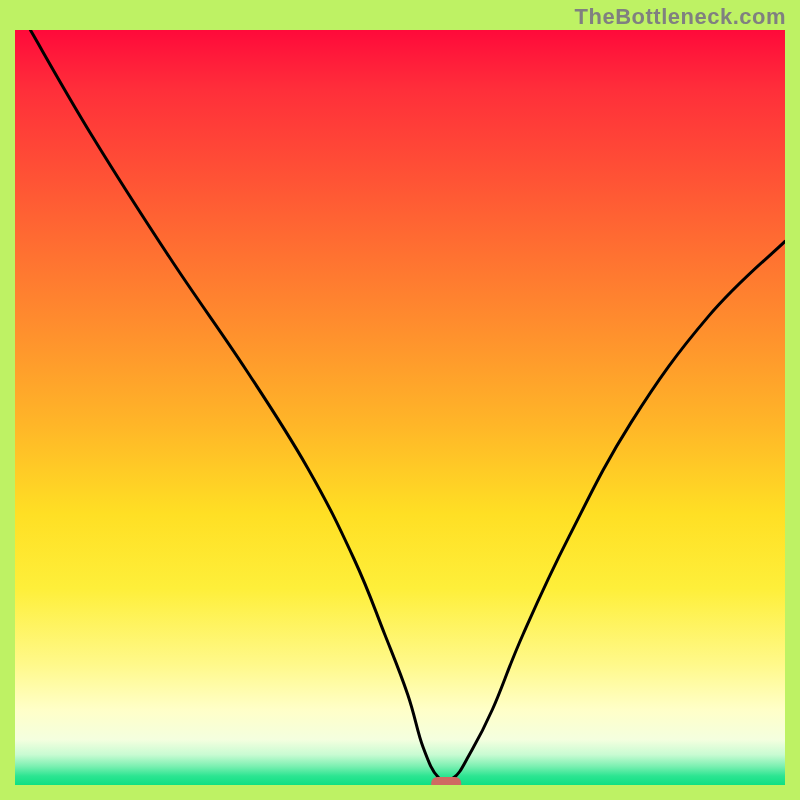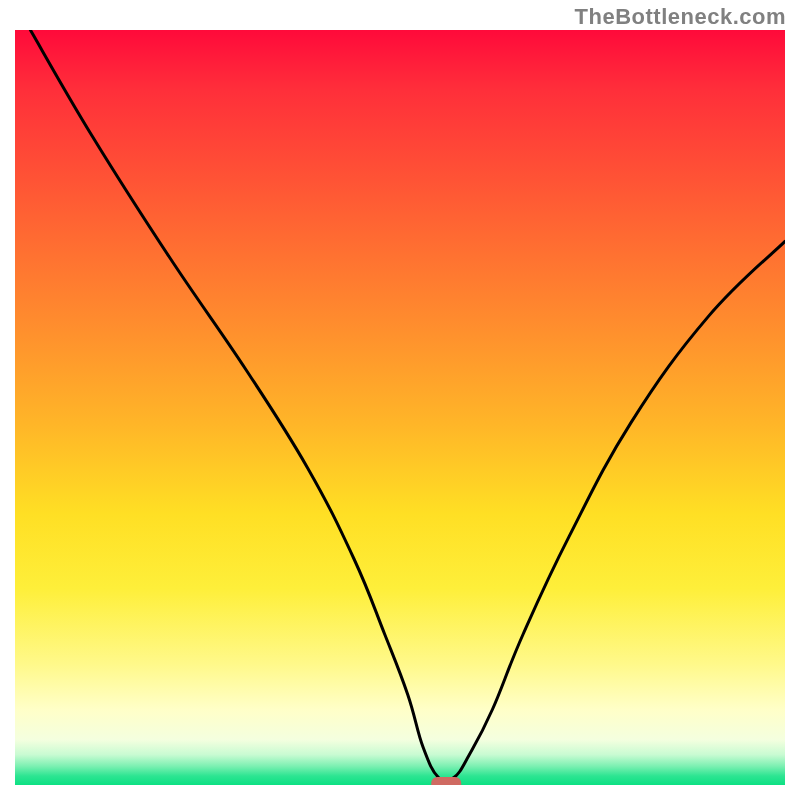--- a/index.html
+++ b/index.html
@@ -8,21 +8,21 @@
     width: 800px;
     height: 800px;
     background: #000;
     overflow: hidden;
     font-family: Arial, Helvetica, sans-serif;
   }
   .frame {
     position: relative;
     width: 800px;
     height: 800px;
-    background: #ffffff;
+    background: #bef264;
   }
   .watermark {
     position: absolute;
     top: 4px;
     right: 14px;
     color: #808080;
     font-size: 22px;
     font-weight: bold;
     letter-spacing: 0.5px;
     z-index: 10;

